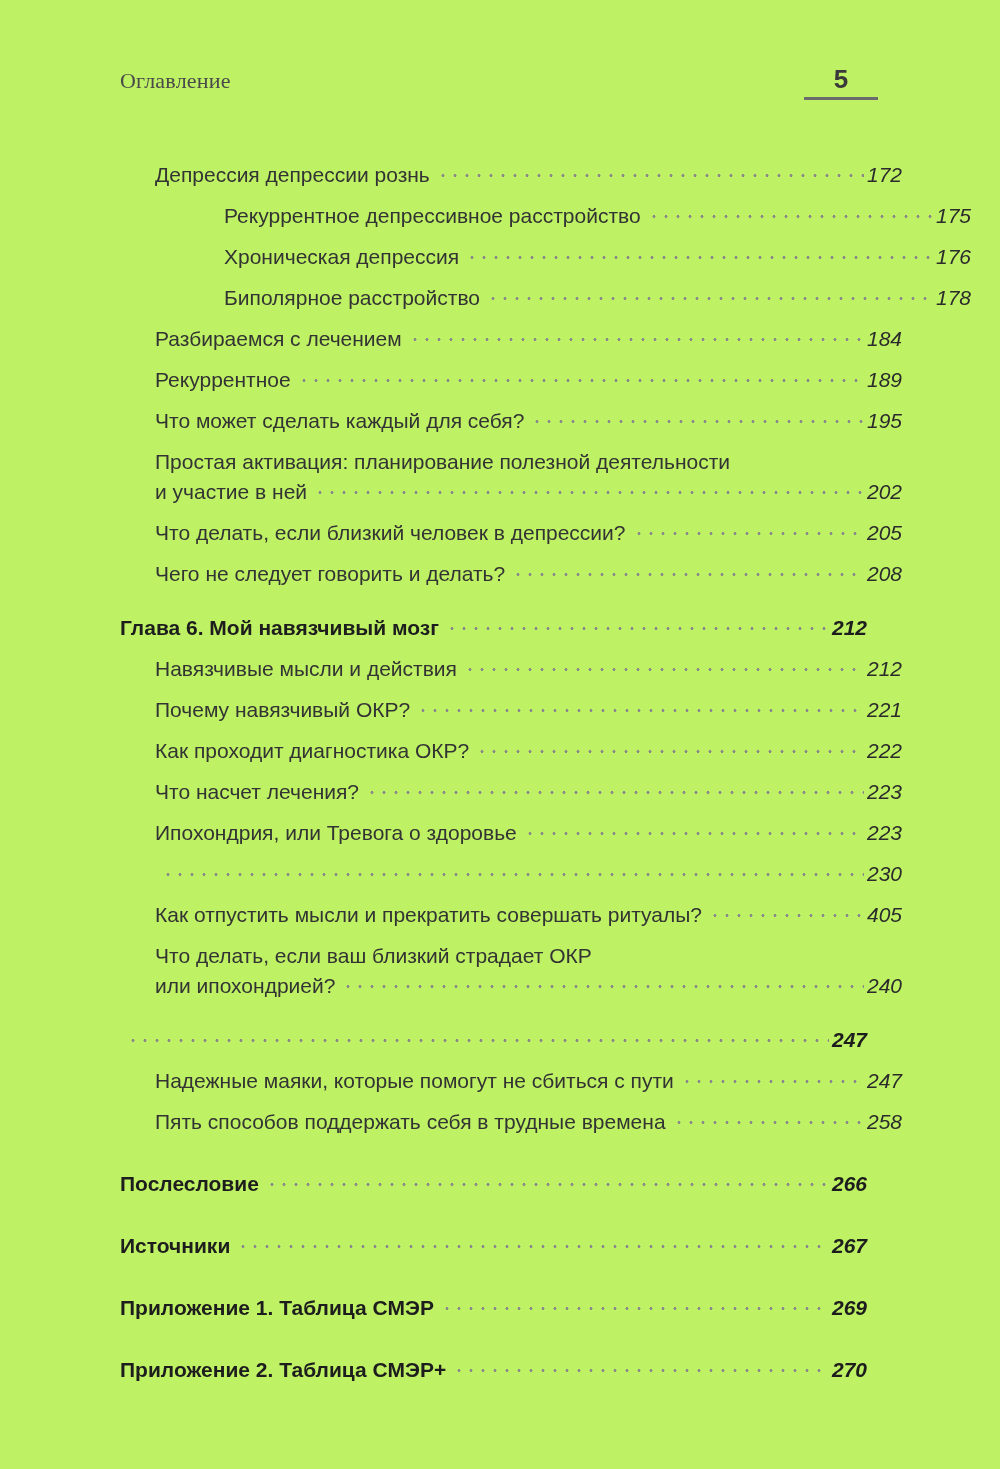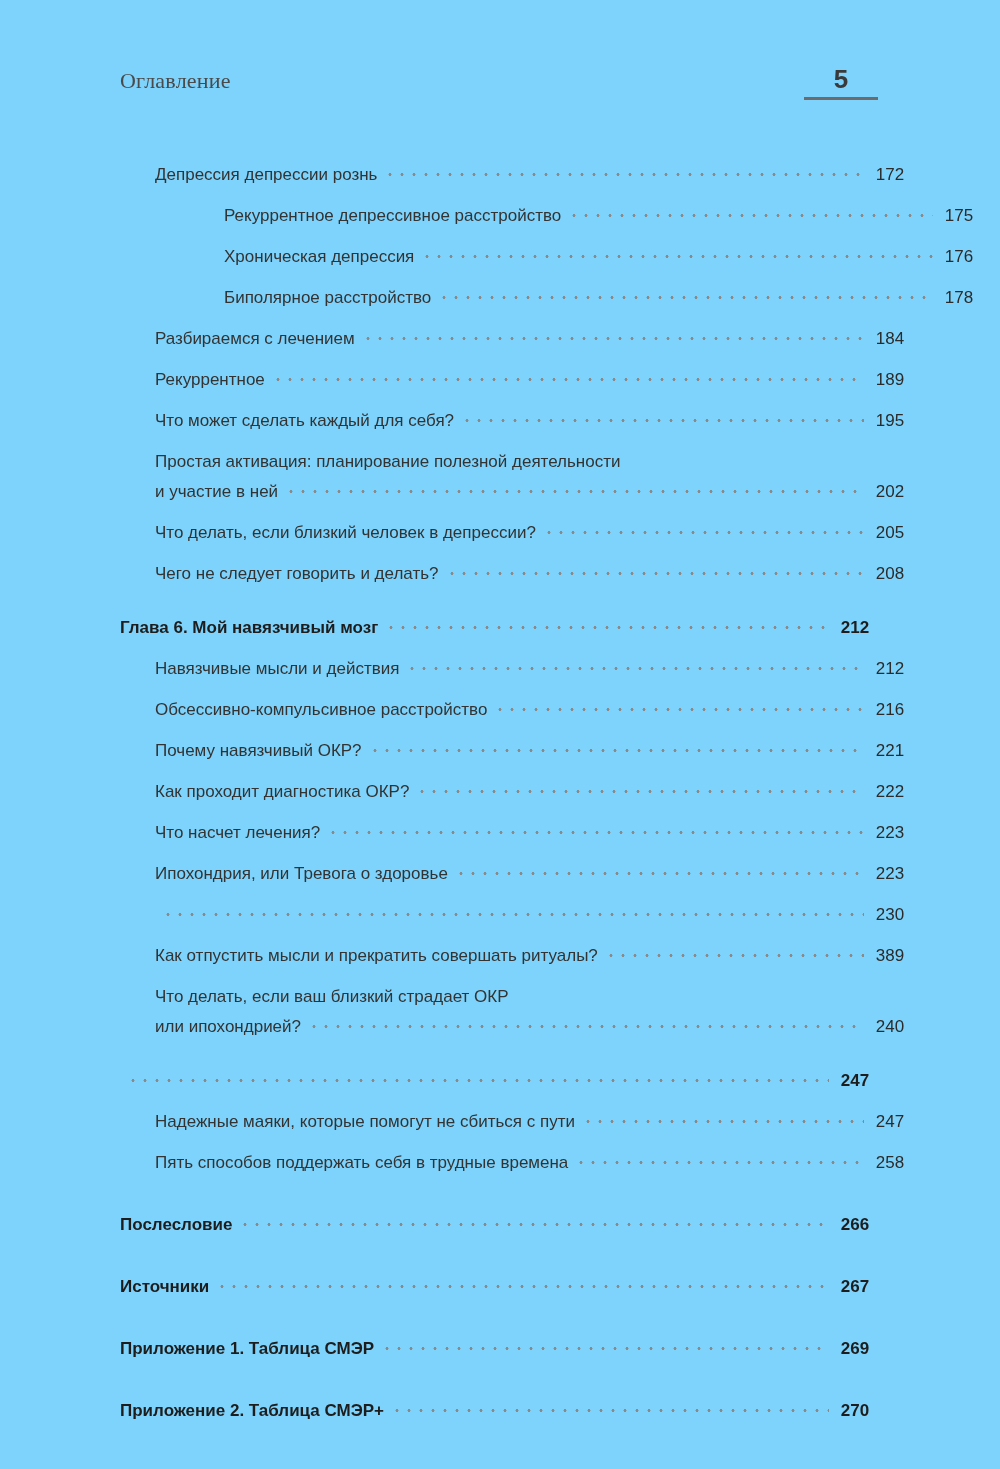--- a/index.html
+++ b/index.html
@@ -7,21 +7,21 @@
     margin: 0;
     padding: 0;
     background: #ffffff;
   }
 
   .page {
     position: relative;
     width: 1000px;
     height: 1469px;
     margin: 0 auto;
-    background: #7dd3fc;
+    background: #bef264;
     font-family: "Liberation Sans", "DejaVu Sans", sans-serif;
     color: #2b2b2b;
     overflow: hidden;
   }
 
   
   .running-head {
     position: absolute;
     top: 68px;
     left: 120px;
@@ -71,21 +71,21 @@
     position: absolute;
     top: 160px;
     left: 120px;
     width: 758px;
   }
 
   .toc-entry {
     display: flex;
     align-items: baseline;
     width: 100%;
-    font-size: 17px;
+    font-size: 21px;
     line-height: 30px;
     color: #333333;
     margin-bottom: 11px;
   }
 
   .toc-entry .label {
     white-space: nowrap;
     flex: 0 0 auto;
   }
 
@@ -107,23 +107,24 @@
     height: 3px;
     background-image: radial-gradient(circle, #8a8a8a 1.4px, rgba(0,0,0,0) 1.6px);
     background-size: 12px 3px;
     background-repeat: repeat-x;
     background-position: left bottom;
   }
 
   .toc-entry .page-no {
     flex: 0 0 auto;
     min-width: 46px;
-    text-align: center;
+    text-align: left;
     white-space: nowrap;
     color: #2b2b2b;
+    font-style: italic;
   }
 
   
   .lvl-chapter   { margin-left: 0px;  }
   .lvl-1         { margin-left: 35px; }
   .lvl-2         { margin-left: 104px; }
 
   
   .toc-entry.chapter {
     font-weight: 700;
@@ -217,25 +218,20 @@
         <span class="label">Глава 6. Мой навязчивый мозг</span>
         <span class="leader"></span>
         <span class="page-no">212</span>
       </div>
       <div class="toc-entry lvl-1">
         <span class="label">Навязчивые мысли и действия</span>
         <span class="leader"></span>
         <span class="page-no">212</span>
       </div>
       <div class="toc-entry lvl-1">
-        <span class="label">Обсессивно-компульсивное расстройство</span>
-        <span class="leader"></span>
-        <span class="page-no">216</span>
-      </div>
-      <div class="toc-entry lvl-1">
         <span class="label">Почему навязчивый ОКР?</span>
         <span class="leader"></span>
         <span class="page-no">221</span>
       </div>
       <div class="toc-entry lvl-1">
         <span class="label">Как проходит диагностика ОКР?</span>
         <span class="leader"></span>
         <span class="page-no">222</span>
       </div>
       <div class="toc-entry lvl-1">
@@ -248,21 +244,21 @@
         <span class="leader"></span>
         <span class="page-no">223</span>
       </div>
       <div class="toc-entry lvl-1">
         <span class="leader"></span>
         <span class="page-no">230</span>
       </div>
       <div class="toc-entry lvl-1">
         <span class="label">Как отпустить мысли и прекратить совершать ритуалы?</span>
         <span class="leader"></span>
-        <span class="page-no">389</span>
+        <span class="page-no">405</span>
       </div>
       <div class="toc-entry lvl-1 wrap-first">
         <span class="label">Что делать, если ваш близкий страдает ОКР</span>
       </div>
       <div class="toc-entry lvl-1">
         <span class="label">или ипохондрией?</span>
         <span class="leader"></span>
         <span class="page-no">240</span>
       </div>
       <div class="toc-entry lvl-chapter chapter">

